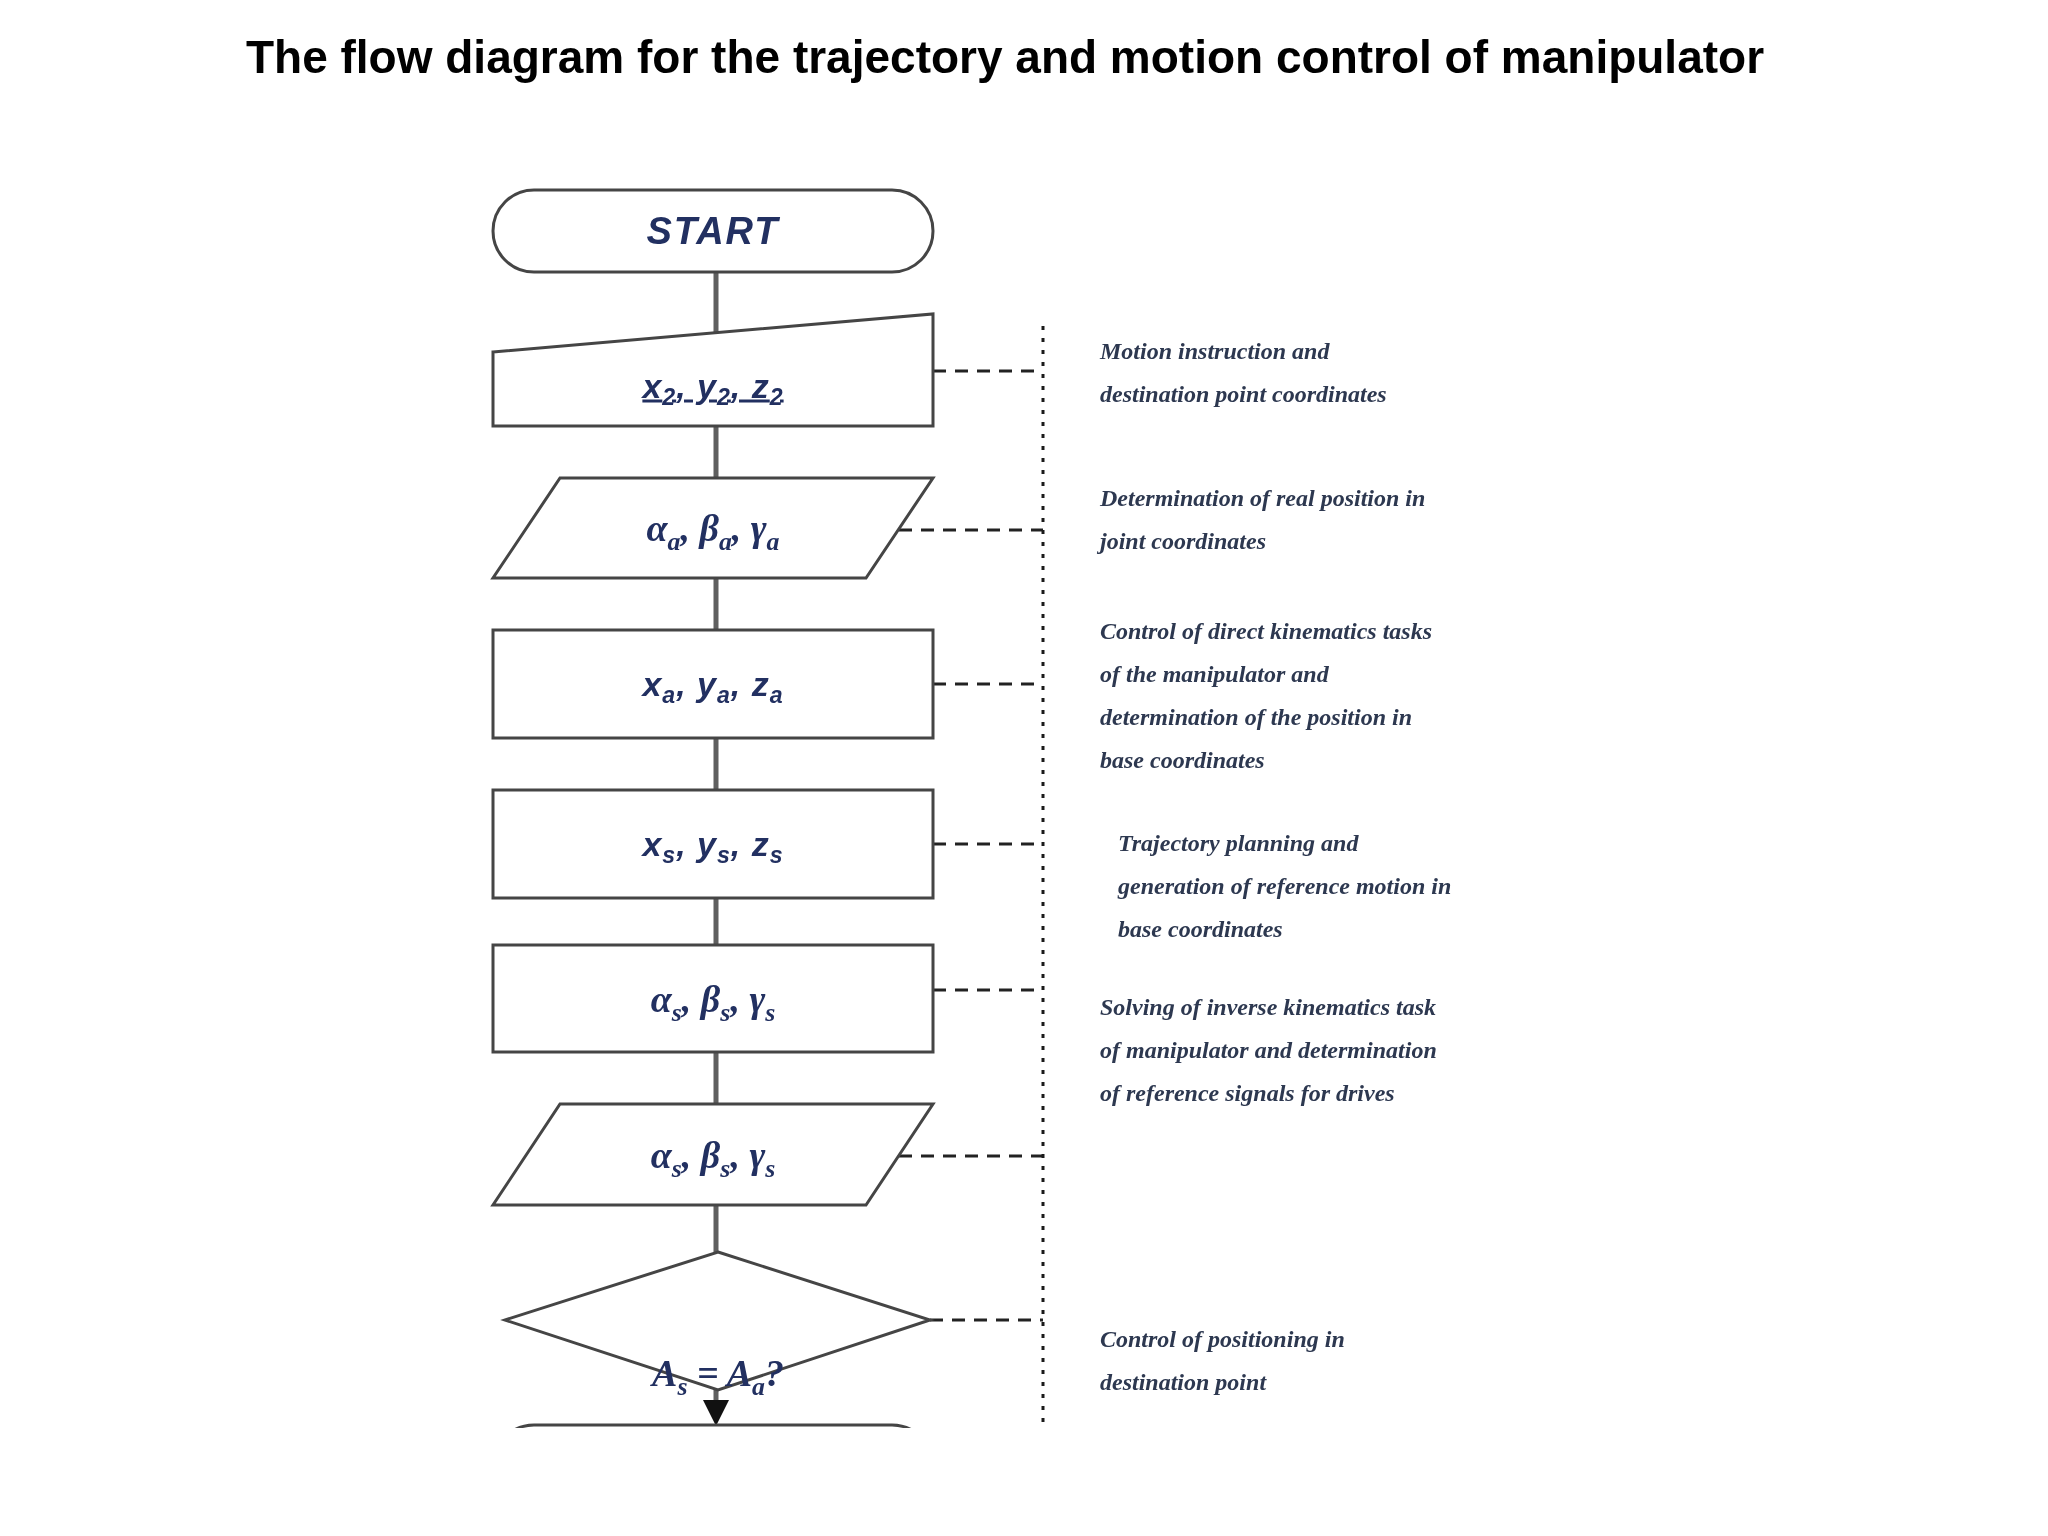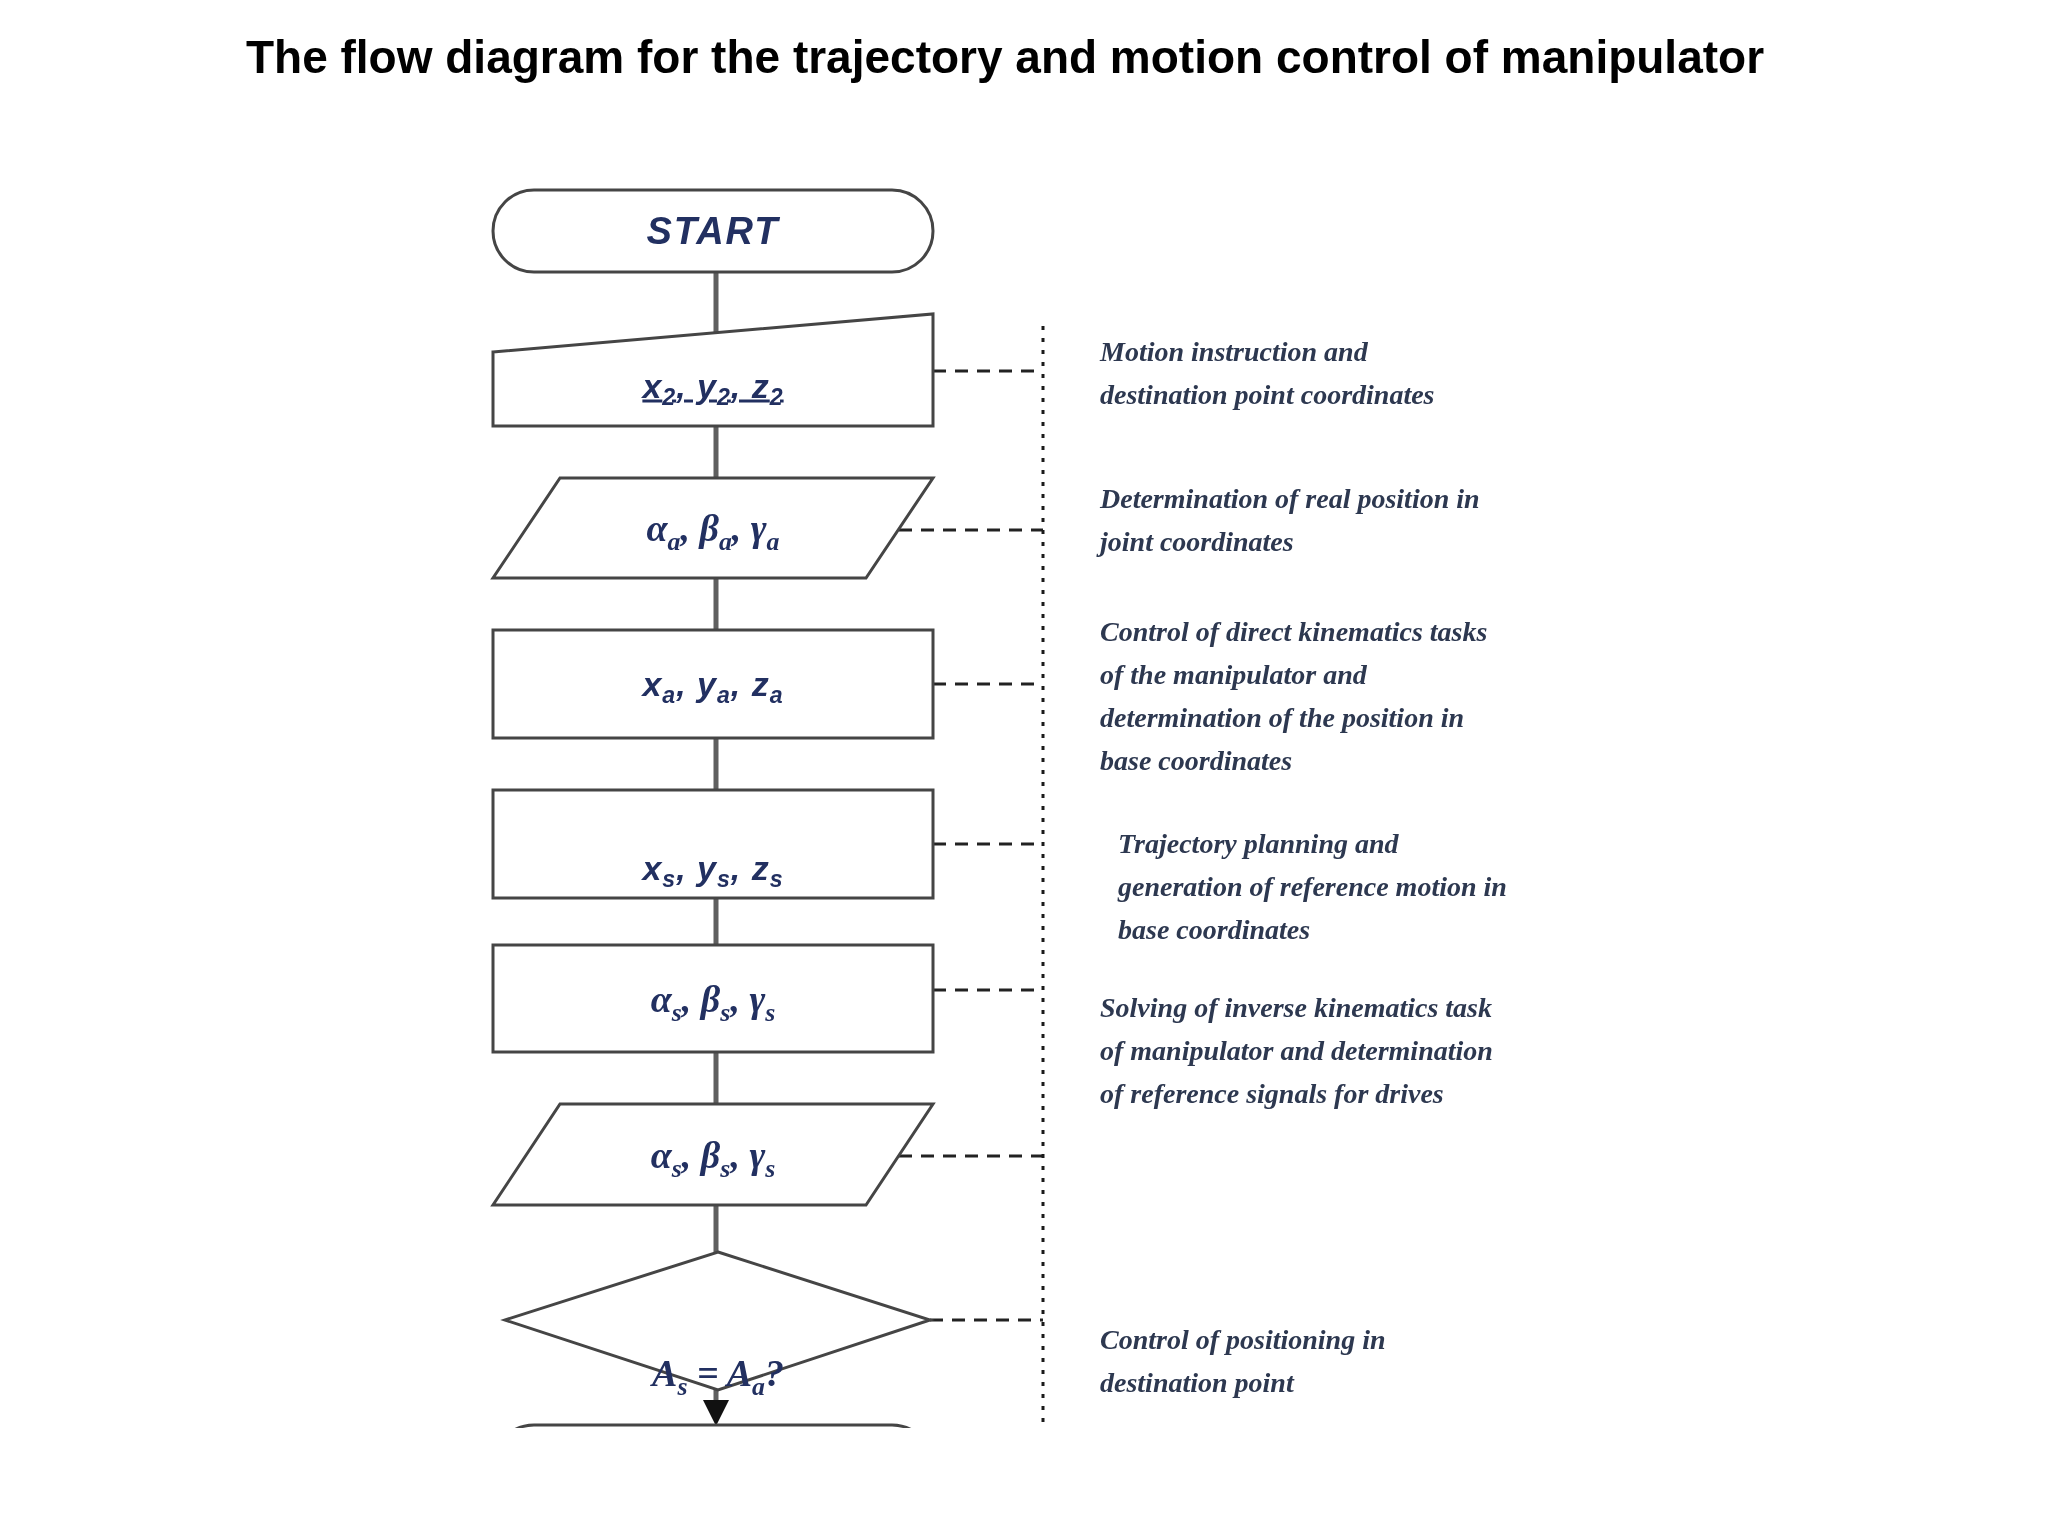--- a/index.html
+++ b/index.html
@@ -12,21 +12,21 @@
                color:#223061;text-align:center;}
   .shape-label sub{font-size:68%;line-height:0;}
   .lbl-sans{font-family:"Liberation Sans","DejaVu Sans",sans-serif;
             font-style:italic;font-weight:bold;font-size:34px;letter-spacing:1px;}
   .lbl-serif{font-family:"Liberation Serif","DejaVu Serif",serif;
              font-style:italic;font-weight:bold;font-size:38px;}
   .lbl-term{font-family:"Liberation Sans","DejaVu Sans",sans-serif;
             font-style:italic;font-weight:bold;font-size:38px;letter-spacing:2px;}
   .annotation{position:absolute;left:1100px;width:640px;white-space:pre-line;
               font-family:"Liberation Serif","DejaVu Serif",serif;
-              font-style:italic;font-weight:bold;font-size:28px;line-height:43px;color:#2d3850;}
+              font-style:italic;font-weight:bold;font-size:24px;line-height:43px;color:#2d3850;}
 </style>
 </head>
 <body>
 
 <div class="page">
 
   <div class="title">The flow diagram for the trajectory and motion control of manipulator</div>
 
   <svg class="diagram" viewBox="0 0 2048 1536">
 
@@ -64,21 +64,21 @@
   </svg>
 
   <div class="shape-label lbl-term" style="left:713px;top:231px;">START</div>
 
   <div class="shape-label lbl-sans" style="left:713px;top:386px;text-decoration:underline;">x<sub>2</sub>, y<sub>2</sub>, z<sub>2</sub></div>
 
   <div class="shape-label lbl-serif" style="left:713px;top:528px;">α<sub>a</sub>, β<sub>a</sub>, γ<sub>a</sub></div>
 
   <div class="shape-label lbl-sans" style="left:713px;top:684px;">x<sub>a</sub>, y<sub>a</sub>, z<sub>a</sub></div>
 
-  <div class="shape-label lbl-sans" style="left:713px;top:844px;margin-top:24px;">x<sub>s</sub>, y<sub>s</sub>, z<sub>s</sub></div>
+  <div class="shape-label lbl-sans" style="left:713px;top:844px;">x<sub>s</sub>, y<sub>s</sub>, z<sub>s</sub></div>
 
   <div class="shape-label lbl-serif" style="left:713px;top:999px;">α<sub>s</sub>, β<sub>s</sub>, γ<sub>s</sub></div>
 
   <div class="shape-label lbl-serif" style="left:713px;top:1155px;">α<sub>s</sub>, β<sub>s</sub>, γ<sub>s</sub></div>
 
   <div class="shape-label lbl-serif" style="left:718px;top:1340px;margin-top:33px;">A<sub>s</sub> = A<sub>a</sub>?</div>
 
   <div class="shape-label lbl-term" style="left:713px;top:1466px;">END</div>
 
   <div class="annotation" style="top:330px;">Motion instruction and

